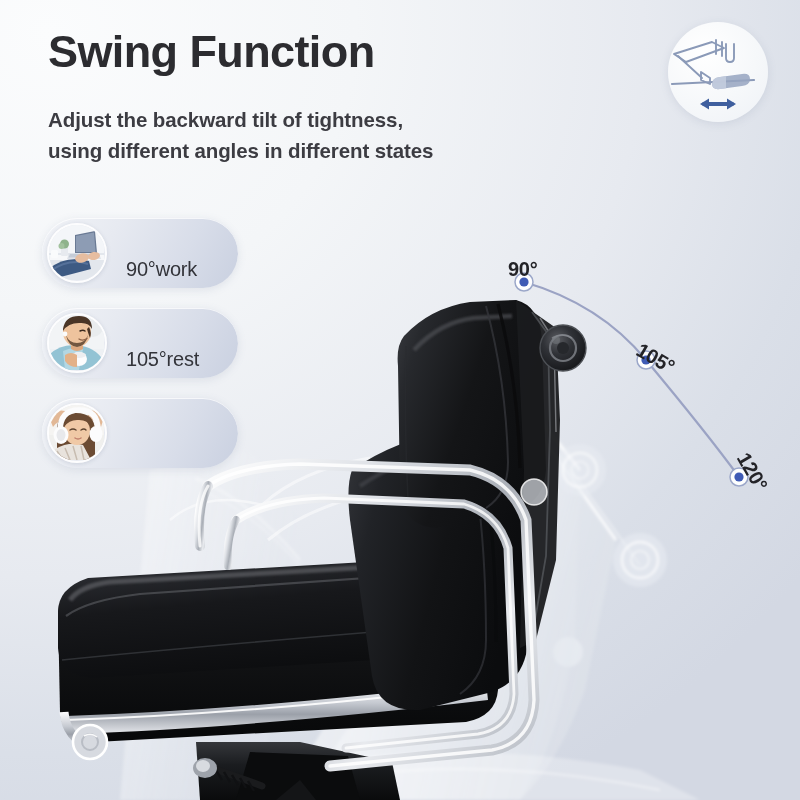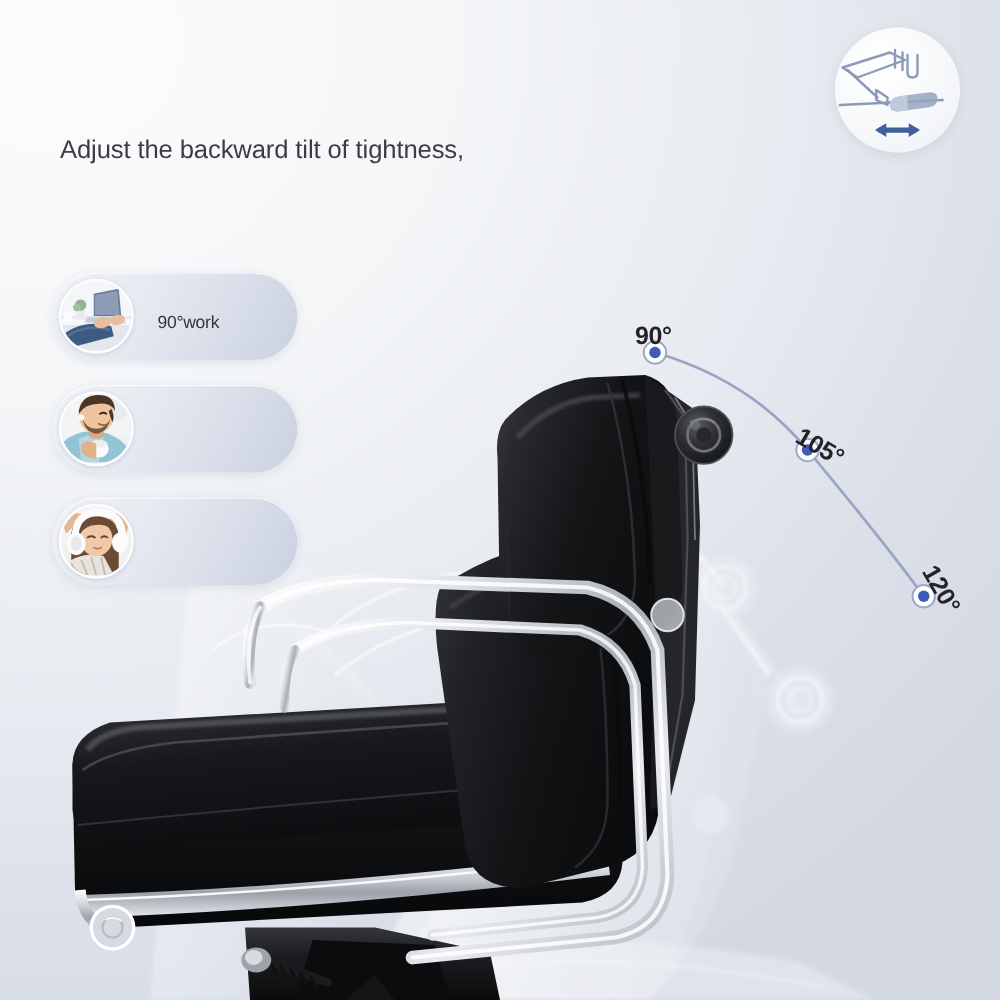--- a/index.html
+++ b/index.html
@@ -14,21 +14,21 @@
       radial-gradient(120% 110% at 6% 4%, #fbfcfd 0%, #f4f6f8 32%, #e7eaf0 62%, #dadfe8 82%, #d3d8e3 100%);
   }
   
   #title{
     position:absolute;left:48px;top:28px;
     font-size:45px;font-weight:bold;letter-spacing:-0.6px;
     color:#2c2c30;line-height:1.06;white-space:nowrap;
   }
   #subtitle{
     position:absolute;left:48px;top:104px;
-    font-size:20.5px;color:#3c3c42;line-height:1.52;font-weight:400;
+    font-size:20.5px;color:#3c3c42;line-height:1.52;font-weight:700;
     letter-spacing:-0.1px;
   }
   #subtitle div{white-space:nowrap;}
 
   
   #badge{
     position:absolute;left:668px;top:22px;width:100px;height:100px;
     border-radius:50%;
     background:radial-gradient(circle at 36% 30%, #ffffff 0%, #f6f8fa 55%, #eef1f6 100%);
     box-shadow:0 2px 9px rgba(120,132,160,.17);
@@ -43,23 +43,23 @@
     background:linear-gradient(118deg,#f1f3f7 0%,#e7eaf1 34%,#d8dde9 70%,#c9d0e0 100%);
     box-shadow:0 2px 8px rgba(120,132,160,.16), inset 0 1px 0 rgba(255,255,255,.75);
   }
   .pill-photo{
     position:absolute;left:5px;top:5px;width:60px;height:60px;border-radius:50%;
     overflow:hidden;border:2.5px solid #fdfdfe;box-sizing:border-box;
     box-shadow:0 1px 4px rgba(100,112,140,.22);
   }
   .pill-photo svg{display:block;}
   .pill-label{
-    position:absolute;left:84px;top:4px;height:70px;
+    position:absolute;left:84px;top:16px;height:70px;
     display:flex;align-items:center;
-    font-size:14px;color:#33343a;letter-spacing:-0.2px;white-space:nowrap;
+    font-size:20px;color:#33343a;letter-spacing:-0.2px;white-space:nowrap;
   }
 
   
   #chair{position:absolute;left:0;top:0;width:800px;height:800px;}
 
   
   #arc{position:absolute;left:0;top:0;width:800px;height:800px;pointer-events:none;}
   .ang-label{
     position:absolute;font-size:20px;font-weight:bold;color:#232327;
     letter-spacing:-0.3px;white-space:nowrap;transform-origin:0 50%;
@@ -280,22 +280,24 @@
       <circle cx="739" cy="477" r="9" fill="#ffffff" opacity="0.95"></circle>
       <circle cx="739" cy="477" r="9" fill="none" stroke="#9ba7c9" stroke-width="1.5"></circle>
       <circle cx="739" cy="477" r="4.6" fill="#3f5bb5"></circle>
     </g>
   </svg>
 
   <div class="ang-label" style="left:508px;top:258px;transform:rotate(0deg);text-align:right;">90°</div>
   <div class="ang-label" style="left:638px;top:337px;transform:rotate(30deg);">105°</div>
   <div class="ang-label" style="left:742px;top:443px;transform:rotate(60deg);">120°</div>
 
+  <div id="title">Swing Function</div>
   <div id="subtitle">
     <div>Adjust the backward tilt of tightness,</div>
+    <div>using different angles in different states</div>
   </div>
 
   <div id="badge">
     <svg width="100" height="100" viewBox="0 0 100 100" xmlns="http://www.w3.org/2000/svg">
       <g fill="none" stroke="#8b9ab8" stroke-width="1.9" stroke-linecap="round" stroke-linejoin="round">
 
         <path d="M6 32 L44 20 L56 26 L18 40 Z" stroke="#8b9ab8"></path>
 
         <path d="M10 34 L34 56"></path>
         <path d="M33 50 L42 56 L42 62 L33 58 Z"></path>
@@ -369,20 +371,21 @@
         <path d="M31 16 q3 -1.5 5 0" stroke="#3a2a1e" stroke-width="1.5" fill="none" stroke-linecap="round"></path>
         <path d="M30 24 q4 2.5 8 -0.5" stroke="#8d6348" stroke-width="1.3" fill="none" stroke-linecap="round"></path>
 
         <circle cx="16" cy="19" r="2.4" fill="#fbfbfb"></circle>
 
         <ellipse cx="30" cy="44" rx="8" ry="7" fill="#fcfcfd"></ellipse>
         <ellipse cx="30" cy="40" rx="7" ry="3" fill="#edeef0"></ellipse>
         <path d="M16 40 Q22 36 28 40 L28 52 Q20 52 16 46 Z" fill="#e3b188"></path>
       </svg>
     </div>
+    <div class="pill-label">105°rest</div>
   </div>
 
   <div class="pill" style="top:398px;">
     <div class="pill-photo">
       <svg width="55" height="55" viewBox="0 0 55 55" xmlns="http://www.w3.org/2000/svg">
         <rect width="55" height="55" fill="#f0f0ee"></rect>
         <rect x="0" y="0" width="55" height="30" fill="#f5f4f2"></rect>
 
         <path d="M0 12 Q6 4 16 6 L20 14 Q10 14 4 22 Z" fill="#e2b896"></path>
         <path d="M40 6 Q50 4 55 12 L52 22 Q46 14 38 14 Z" fill="#e2b896"></path>

